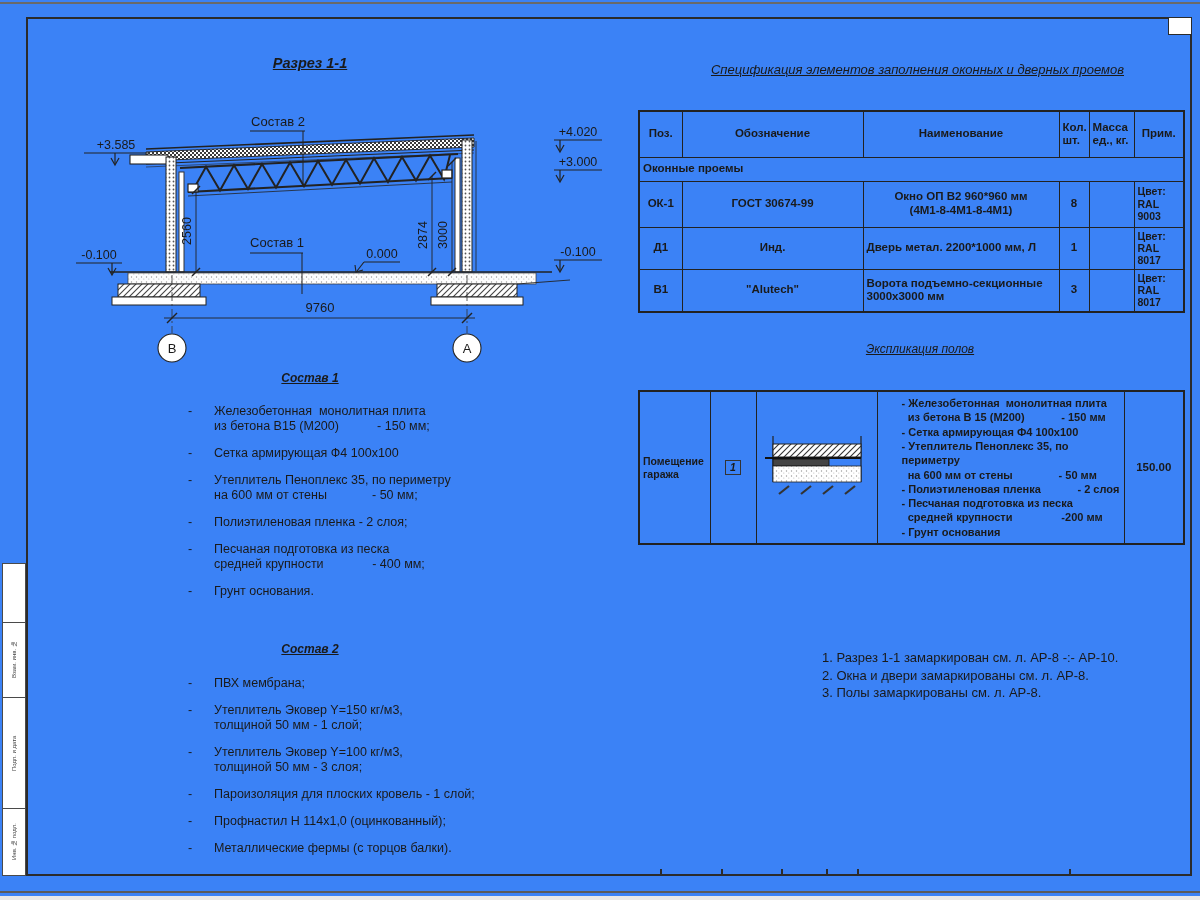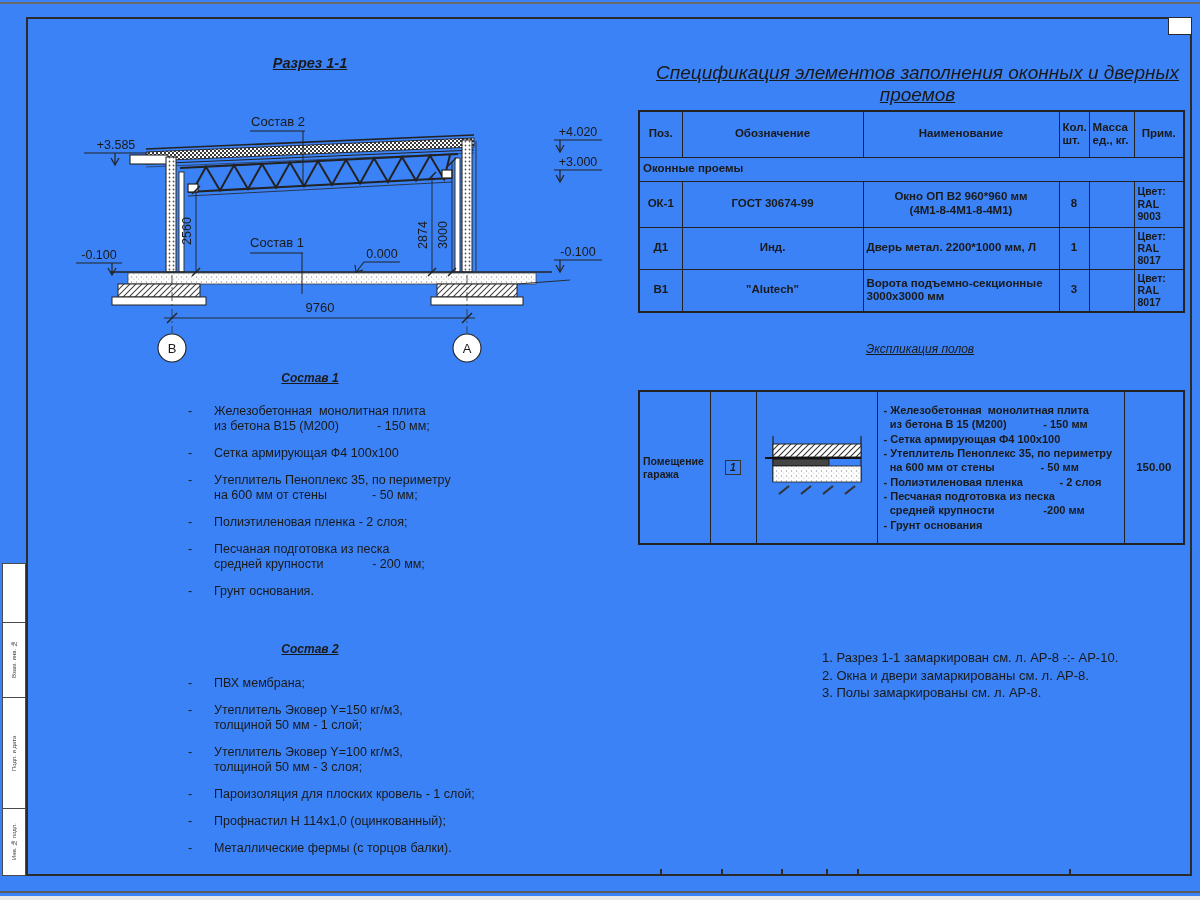--- a/index.html
+++ b/index.html
@@ -212,21 +212,21 @@
         <span class="pre">Утеплитель Пеноплекс 35, по периметру
 на 600 мм от стены             - 50 мм;</span>
       </div>
     <div class="comp-item">
         <span class="dash">-</span>
         <span class="pre">Полиэтиленовая пленка - 2 слоя;</span>
       </div>
     <div class="comp-item">
         <span class="dash">-</span>
         <span class="pre">Песчаная подготовка из песка
-средней крупности              - 200 мм;</span>
+средней крупности              - 400 мм;</span>
       </div>
     <div class="comp-item">
         <span class="dash">-</span>
         <span class="pre">Грунт основания.</span>
       </div>
   </div>
 
   <div class="abs title-italic title-bold" style="left:250px;top:642px;width:120px;">Состав 2</div>
   <div class="abs comp-list" style="left:188px;top:676px;">
     <div class="comp-item">
@@ -250,21 +250,21 @@
     <div class="comp-item">
         <span class="dash">-</span>
         <span class="pre">Профнастил Н 114х1,0 (оцинкованный);</span>
       </div>
     <div class="comp-item">
         <span class="dash">-</span>
         <span class="pre">Металлические фермы (с торцов балки).</span>
       </div>
   </div>
 
-  <div class="abs title-italic" style="left:650px;top:62px;width:535px;font-size:19px;">Спецификация элементов заполнения оконных и дверных проемов</div>
+  <div class="abs title-italic" style="left:650px;top:62px;width:535px;font-size:13px;">Спецификация элементов заполнения оконных и дверных проемов</div>
 
   <table class="gost abs" style="left:638px;top:110px;width:545px;">
     <colgroup>
         <col style="width:43px">
         <col style="width:181px">
         <col style="width:196px">
         <col style="width:30px">
         <col style="width:45px">
         <col style="width:50px">
       </colgroup>
@@ -351,21 +351,21 @@
           <rect x="8" y="25" width="56" height="7" fill="#444" stroke="#111" stroke-width="0.8"></rect>
           <rect x="8" y="32" width="88" height="16" fill="url(#s2)" stroke="#222" stroke-width="0.8"></rect>
           <g stroke="#333" stroke-width="2.2">
             <line x1="14" y1="60" x2="24" y2="52"></line>
             <line x1="36" y1="60" x2="46" y2="52"></line>
             <line x1="58" y1="60" x2="68" y2="52"></line>
             <line x1="80" y1="60" x2="90" y2="52"></line>
           </g>
         </svg>
       </td>
-      <td class="l pre" style="font-size:11px;line-height:1.3;padding-left:6px;">- Железобетонная  монолитная плита
+      <td class="l pre" style="font-size:11px;line-height:1.3;padding-left:24px;">- Железобетонная  монолитная плита
   из бетона В 15 (М200)            - 150 мм
 - Сетка армирующая Ф4 100х100
 - Утеплитель Пеноплекс 35, по периметру
   на 600 мм от стены               - 50 мм
 - Полиэтиленовая пленка            - 2 слоя
 - Песчаная подготовка из песка
   средней крупности                -200 мм
 - Грунт основания</td>
       <td class="c">150.00</td>
     </tr>

